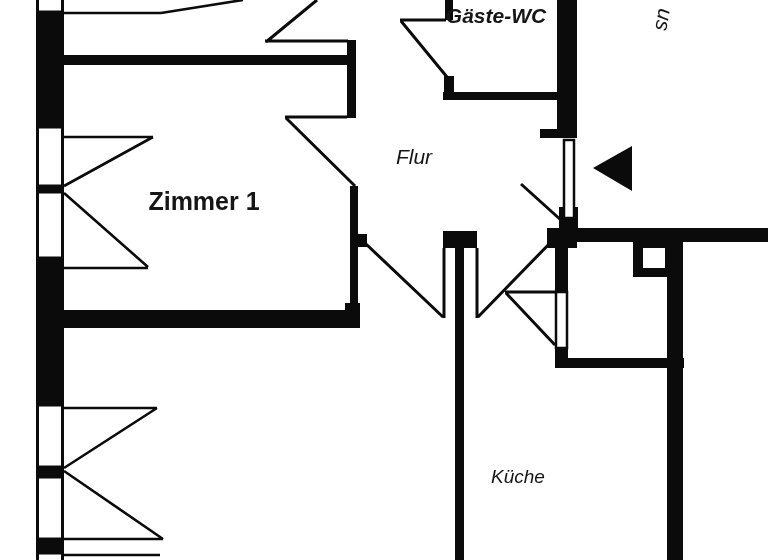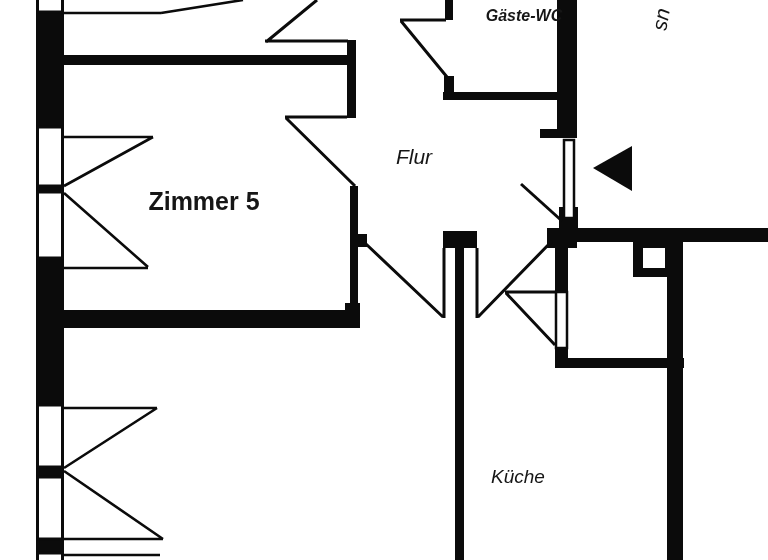--- a/index.html
+++ b/index.html
@@ -15,21 +15,21 @@
     position:absolute;
     transform:translate(-50%,-50%);
     color:#161616;
     white-space:nowrap;
     user-select:none;
   }
   .lbl-zimmer2{left:204px;top:201px;font-size:25px;font-weight:bold;}
   .lbl-zimmer1{left:219px;top:465px;font-size:25px;font-weight:bold;}
   .lbl-flur{left:414px;top:157px;font-size:21px;font-style:italic;text-align:center;}
   .lbl-kueche{left:518px;top:477px;font-size:19px;font-style:italic;}
-  .lbl-wc{left:524px;top:16px;font-size:16px;font-weight:bold;font-style:italic;}
+  .lbl-wc{left:496px;top:16px;font-size:21px;font-weight:bold;font-style:italic;}
   .lbl-stair{
     left:664px;top:20px;font-size:21px;font-style:italic;
     transform:translate(-50%,-50%) rotate(100deg);
   }
 </style>
 </head>
 <body>
 
 <div class="stage">
 
@@ -87,21 +87,21 @@
       <path d="M477 248 L477 318 M552 241 L478 317"></path>
       <path d="M505 292 L557 292 M506 293 L555 345"></path>
       <rect x="556" y="292" width="11" height="56" fill="#ffffff" stroke-width="2.5"></rect>
       <rect x="564" y="140" width="10" height="78" fill="#ffffff" stroke-width="2.5"></rect>
       <path d="M521 184 L562 221"></path>
     </g>
 
     <polygon points="593,168 632,146 632,191" fill="#0b0b0b"></polygon>
   </svg>
 
-  <div class="room-label lbl-zimmer2">Zimmer 5</div>
+  <div class="room-label lbl-zimmer2">Zimmer 1</div>
 
 
   <div class="room-label lbl-flur">Flur</div>
 
   <div class="room-label lbl-kueche">Küche</div>
 
   <div class="room-label lbl-wc">Gäste-WC</div>
 
   <div class="room-label lbl-stair">us</div>
 

